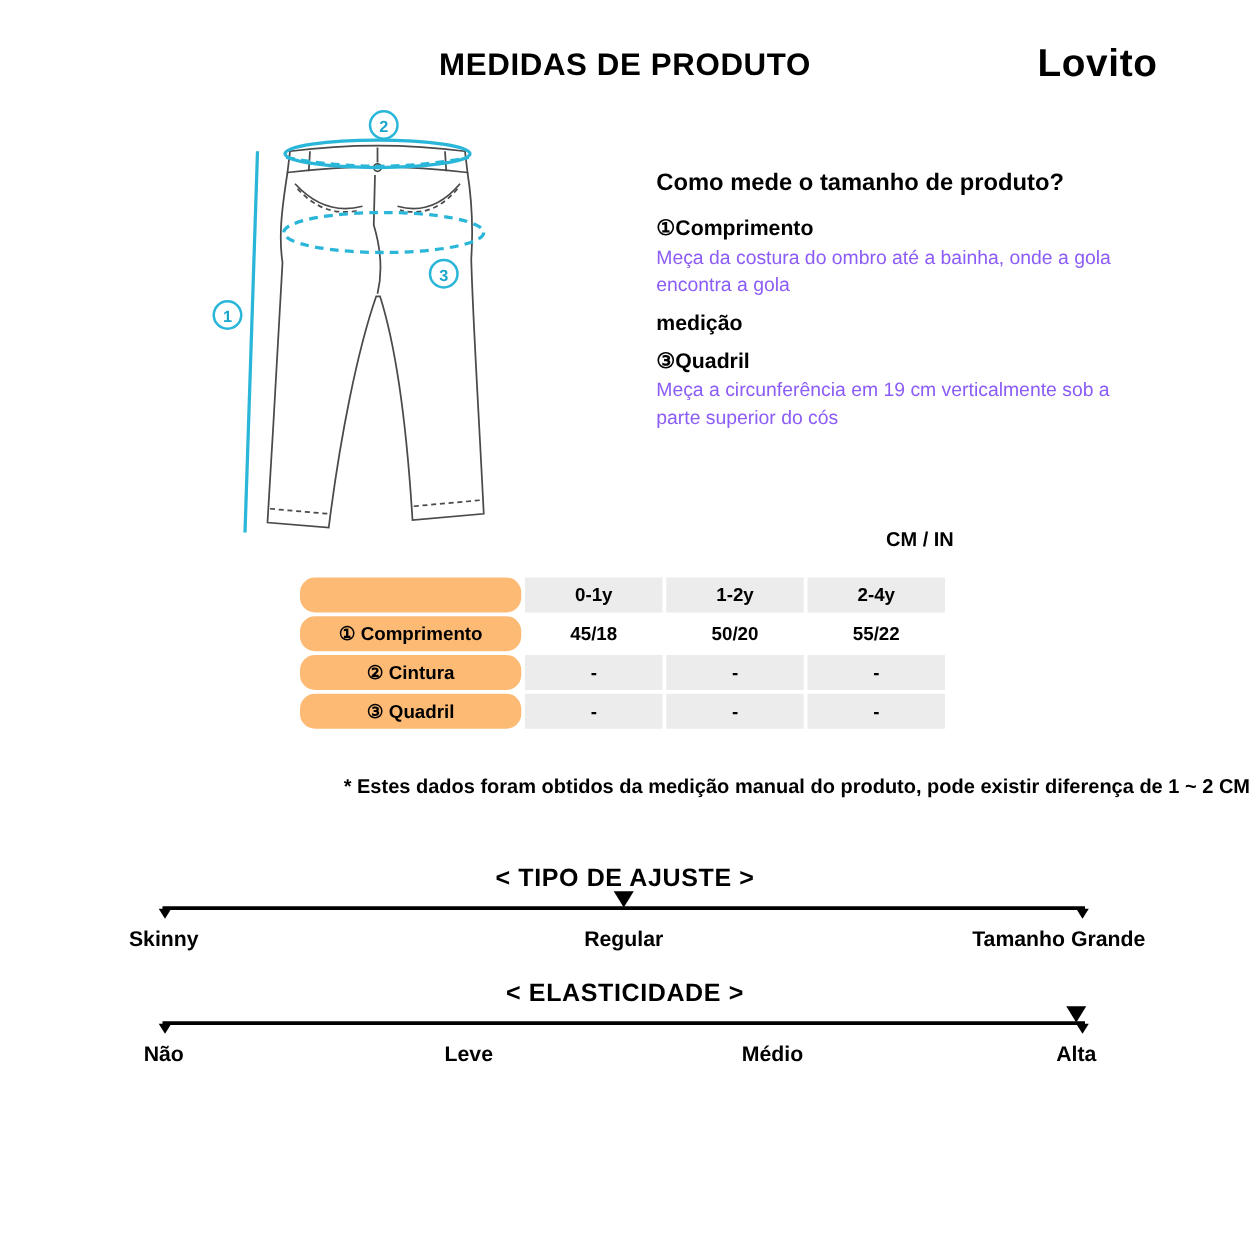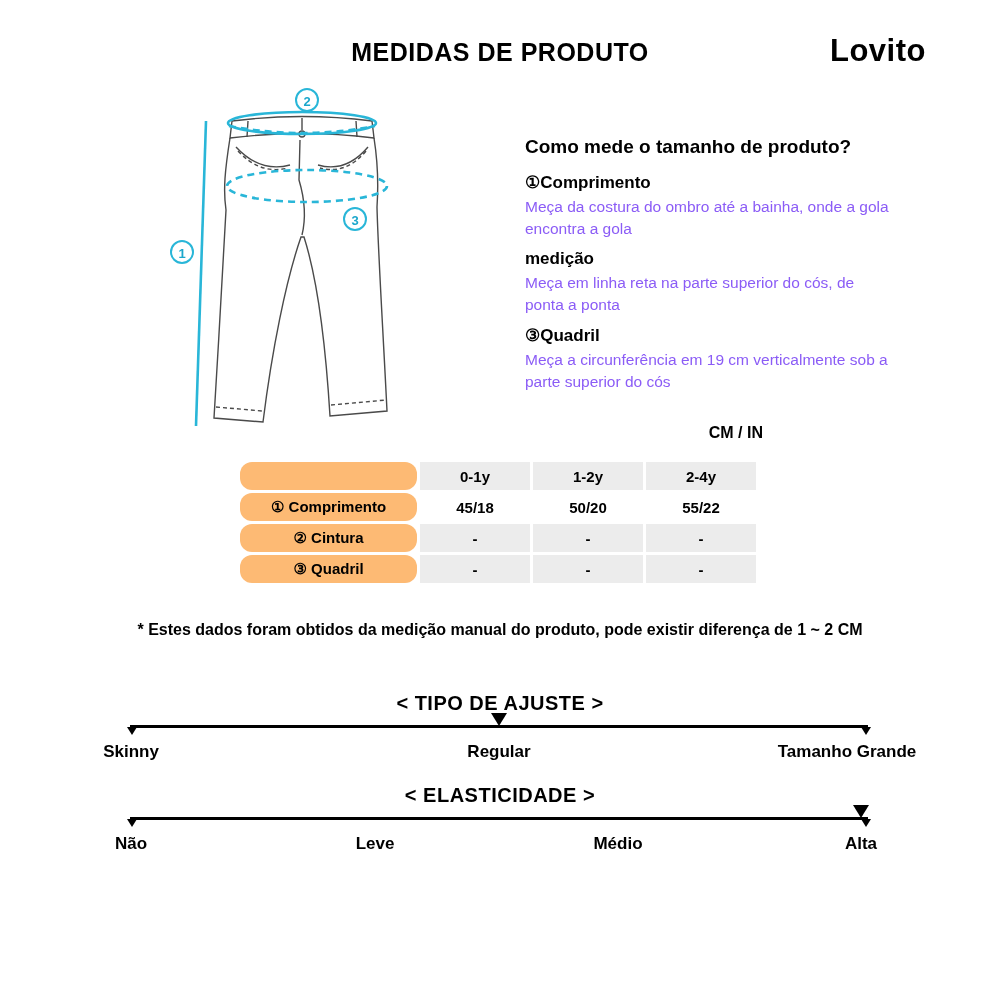--- a/index.html
+++ b/index.html
@@ -56,21 +56,21 @@
   .col-label { width: 177px; }
   .col-val { width: 110px; }
   td.corner, td.rowlabel { background: #fdba74; border-radius: 12px; }
   th.colhead { background: #ececec; }
   tr.row-white td.val { background: #ffffff; }
   tr.row-gray td.val { background: #ececec; }
 
   
   .note {
     top: 621px; left: 0; width: 1000px;
-    text-align: center; font-size: 16px; font-weight: bold;
+    text-align: right; font-size: 16px; font-weight: bold;
   }
 
   
   .scale-title {
     left: 0; width: 1000px; text-align: center;
     font-size: 20px; font-weight: bold; letter-spacing: 0.5px;
   }
   .fit-title { top: 692px; }
   .elasticity-title { top: 784px; }
 
@@ -144,21 +144,20 @@
 
 <div class="abs guide">
   <div class="guide-heading">Como mede o tamanho de produto?</div>
 
   <div class="guide-item">
     <div class="guide-label">①Comprimento</div>
     <div class="guide-text">Meça da costura do ombro até a bainha, onde a gola encontra a gola</div>
   </div>
   <div class="guide-item">
     <div class="guide-label">medição</div>
-    <div class="guide-text">Meça em linha reta na parte superior do cós, de ponta a ponta</div>
   </div>
   <div class="guide-item">
     <div class="guide-label">③Quadril</div>
     <div class="guide-text">Meça a circunferência em 19 cm verticalmente sob a parte superior do cós</div>
   </div>
 </div>
 
 <div class="abs unit-label">CM / IN</div>
 
 <table class="abs size-table">

